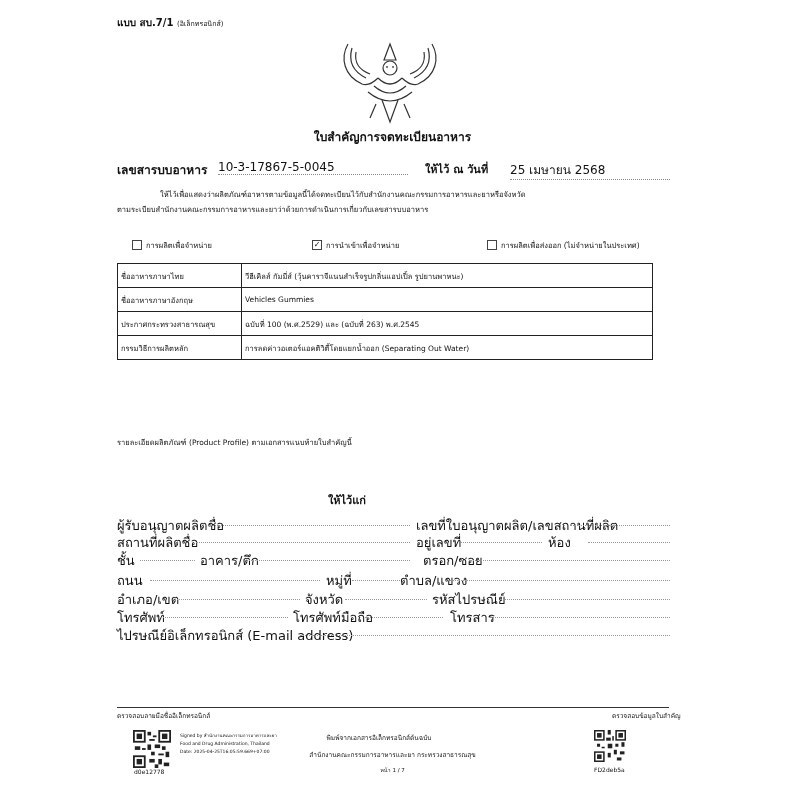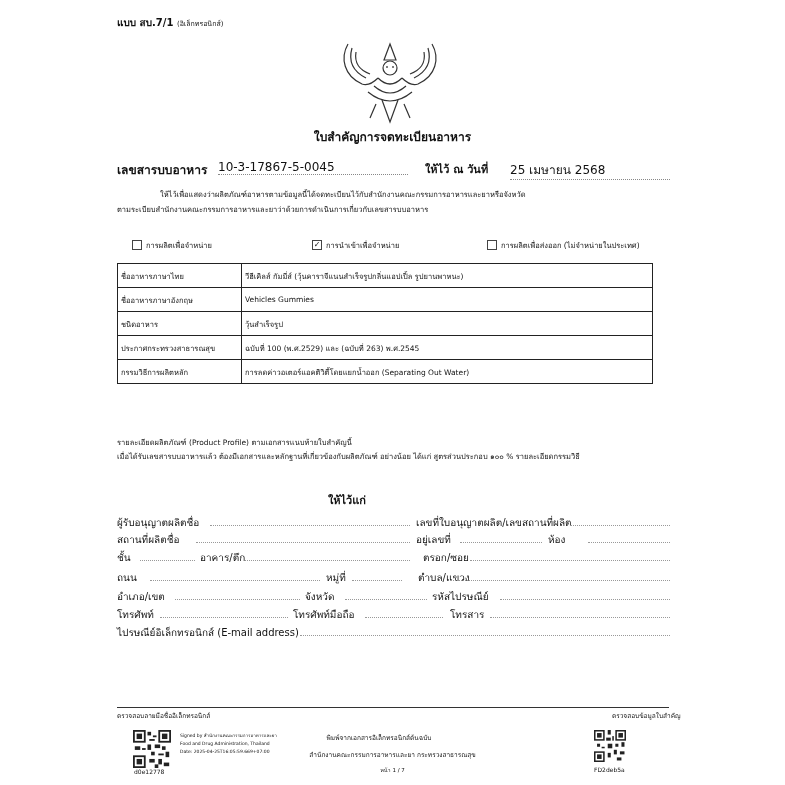--- a/index.html
+++ b/index.html
@@ -17,21 +17,21 @@
   .para { font-size:7.5px; }
   .p1 { left:160px; top:188px; }
   .p2 { left:117px; top:203px; }
   .chk { top:239px; font-size:7.5px; display:flex; align-items:center; gap:4px; }
   .box { width:8px; height:8px; border:1px solid #444; display:inline-block; font-size:8px; line-height:8px; text-align:center; }
   table.info { position:absolute; left:117px; top:263px; width:536px; border-collapse:collapse; font-size:7.5px; }
   table.info td { border:1.5px solid #222; height:23px; padding:0 3px; vertical-align:middle; }
   table.info td.k { width:117px; }
   .profile { left:117px; top:436px; font-size:7.5px; line-height:14px; width:560px; }
   .give-title { left:0; width:694px; top:491px; text-align:center; font-size:11px; font-weight:bold; }
-  .fl { font-size:10px; }
+  .fl { font-size:13px; }
   .dl { border-bottom:1px dotted #999; height:1px; }
   .hr { left:117px; width:552px; top:707px; border-top:1px solid #333; }
   .small { font-size:6.5px; }
   .tiny { font-size:4.5px; line-height:8px; }
   .qr { background:#fff; }
 </style>
 </head>
 <body>
 
 <div class="abs form-code"><span>แบบ สบ.7/1</span> <small>(อิเล็กทรอนิกส์)</small></div>
@@ -85,37 +85,32 @@
   <tbody>
       <tr>
         <td class="k">ชื่ออาหารภาษาไทย</td>
         <td>วีฮีเคิลส์ กัมมี่ส์ (วุ้นคาราจีแนนสำเร็จรูปกลิ่นแอปเปิ้ล รูปยานพาหนะ)</td>
       </tr>
   <tr>
         <td class="k">ชื่ออาหารภาษาอังกฤษ</td>
         <td>Vehicles Gummies</td>
       </tr>
   <tr>
-        <td class="k">ชนิดอาหาร</td>
-        <td>วุ้นสำเร็จรูป</td>
-      </tr>
-  <tr>
         <td class="k">ประกาศกระทรวงสาธารณสุข</td>
         <td>ฉบับที่ 100 (พ.ศ.2529)  และ (ฉบับที่ 263) พ.ศ.2545</td>
       </tr>
   <tr>
         <td class="k">กรรมวิธีการผลิตหลัก</td>
         <td>การลดค่าวอเตอร์แอคติวิตี้โดยแยกน้ำออก (Separating Out Water)</td>
       </tr>
 </tbody>
   </table>
 
 <div class="abs profile">
   <div>รายละเอียดผลิตภัณฑ์ (Product Profile) ตามเอกสารแนบท้ายใบสำคัญนี้</div>
-  <div>เมื่อได้รับเลขสารบบอาหารแล้ว ต้องมีเอกสารและหลักฐานที่เกี่ยวข้องกับผลิตภัณฑ์ อย่างน้อย ได้แก่ สูตรส่วนประกอบ ๑๐๐ % รายละเอียดกรรมวิธี</div>
 </div>
 
 <div class="abs give-title">ให้ไว้แก่</div>
 
 <div class="abs fl" style="left:117px;top:515px">ผู้รับอนุญาตผลิตชื่อ</div>
 <div class="abs dl" style="left:210px;top:524px;width:200px"></div>
 <div class="abs fl" style="left:416px;top:515px">เลขที่ใบอนุญาตผลิต/เลขสถานที่ผลิต</div>
 <div class="abs dl" style="left:570px;top:524px;width:100px"></div>
 
 <div class="abs fl" style="left:117px;top:532px">สถานที่ผลิตชื่อ</div>
@@ -129,21 +124,21 @@
 <div class="abs dl" style="left:140px;top:559px;width:55px"></div>
 <div class="abs fl" style="left:200px;top:550px">อาคาร/ตึก</div>
 <div class="abs dl" style="left:245px;top:559px;width:165px"></div>
 <div class="abs fl" style="left:423px;top:550px">ตรอก/ซอย</div>
 <div class="abs dl" style="left:470px;top:559px;width:200px"></div>
 
 <div class="abs fl" style="left:117px;top:570px">ถนน</div>
 <div class="abs dl" style="left:150px;top:579px;width:170px"></div>
 <div class="abs fl" style="left:326px;top:570px">หมู่ที่</div>
 <div class="abs dl" style="left:352px;top:579px;width:50px"></div>
-<div class="abs fl" style="left:418px;top:570px">ตำบล/แขวง</div>
+<div class="abs fl" style="left:400px;top:570px">ตำบล/แขวง</div>
 <div class="abs dl" style="left:450px;top:579px;width:220px"></div>
 
 <div class="abs fl" style="left:117px;top:589px">อำเภอ/เขต</div>
 <div class="abs dl" style="left:175px;top:598px;width:125px"></div>
 <div class="abs fl" style="left:305px;top:589px">จังหวัด</div>
 <div class="abs dl" style="left:345px;top:598px;width:82px"></div>
 <div class="abs fl" style="left:432px;top:589px">รหัสไปรษณีย์</div>
 <div class="abs dl" style="left:500px;top:598px;width:170px"></div>
 
 <div class="abs fl" style="left:117px;top:607px">โทรศัพท์</div>

